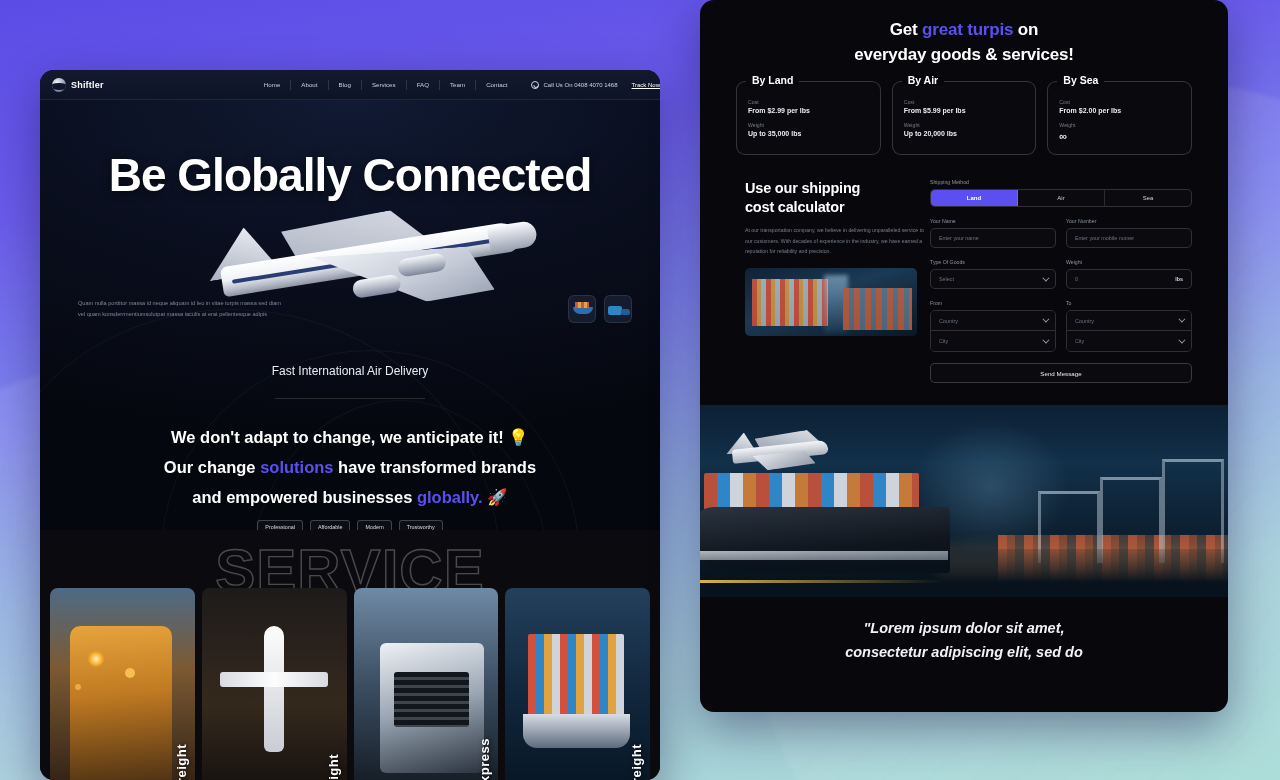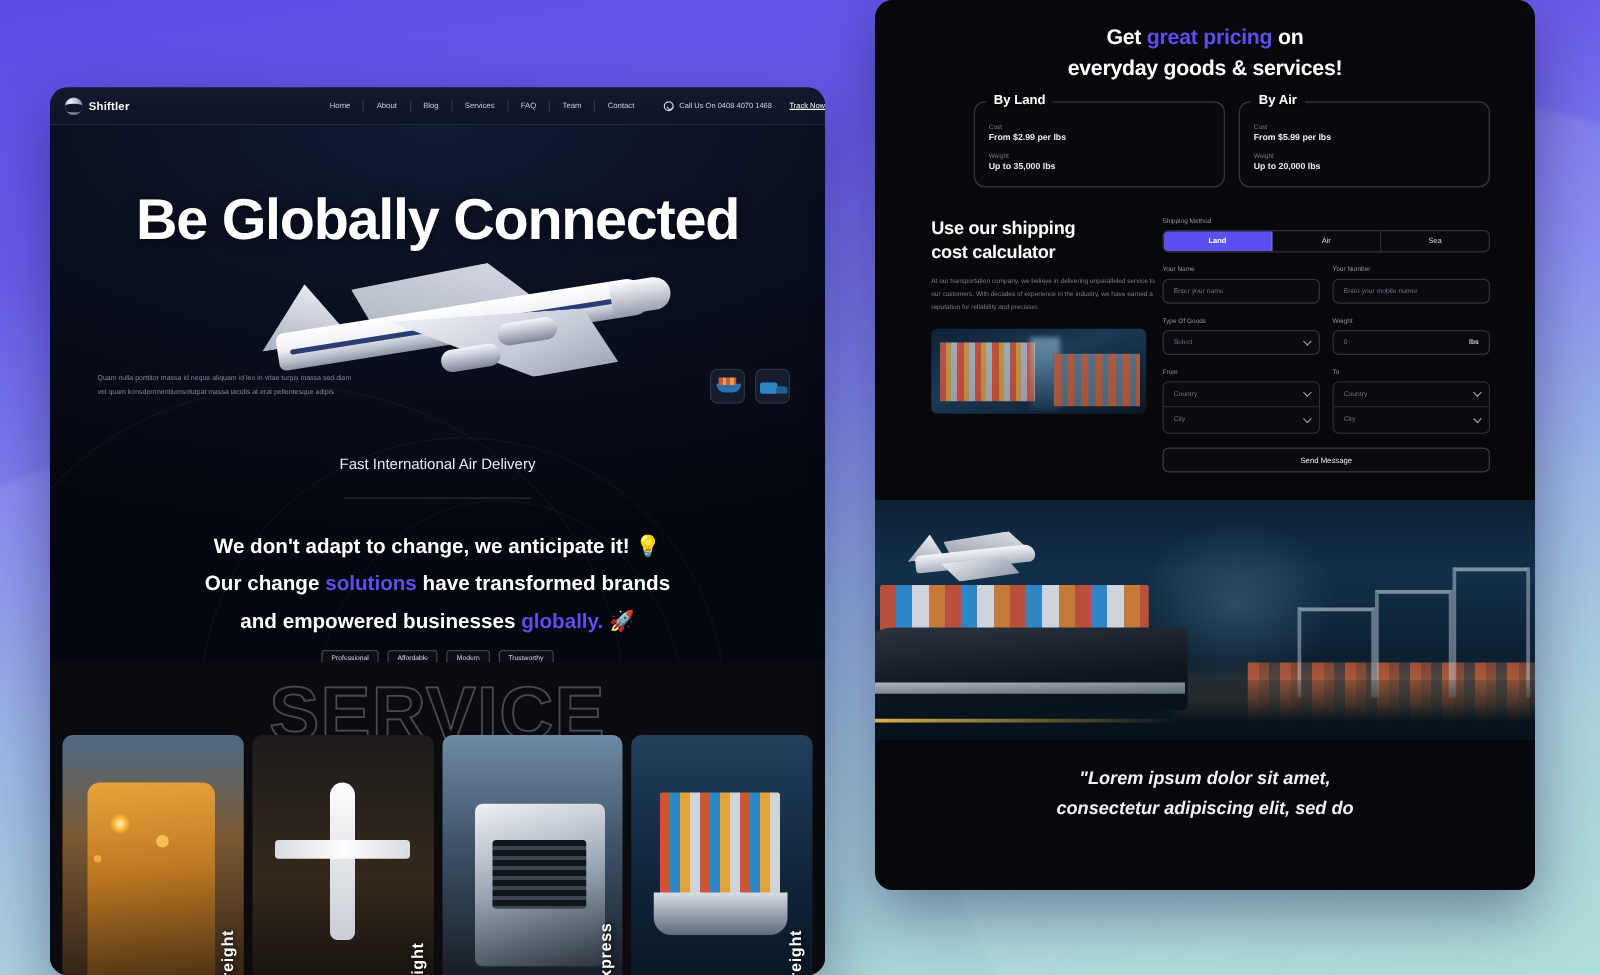--- a/index.html
+++ b/index.html
@@ -244,21 +244,21 @@
     border-radius: 0 0 14px 14px;
   }
 
   
   .rp-head { padding: 18px 0 14px; text-align: center; }
   .rp-head h1 {
     color: #fff; font-size: 17px; font-weight: 700; line-height: 1.45; letter-spacing: -.2px;
   }
   .rp-head .accent { color: #5b50ef; }
 
-  .price-row { display: flex; gap: 11px; padding: 0 36px; margin-left: 43px; }
+  .price-row { display: flex; gap: 11px; padding: 0 36px; }
   .price-card {
     flex: 1; position: relative;
     border: 1px solid rgba(255,255,255,0.18);
     border-radius: 9px; padding: 17px 11px 12px;
     background: #0a0a0e;
   }
   .price-card .pc-title {
     position: absolute; top: -8px; left: 9px; background: #08080c;
     padding: 0 6px; color: #fff; font-size: 10.5px; font-weight: 700;
   }
@@ -516,39 +516,46 @@
         <span class="vlabel">Freight</span>
       </div>
     </div>
   </div>
 </div>
 
 <div class="panel" id="right-panel">
 
   <div class="rp-head">
     <h1>
-      <span>Get </span><span class="accent">great pricing</span><span> on</span><br>
+      <span>Get </span><span class="accent">great turpis</span><span> on</span><br>
       <span>everyday goods &amp; services!</span>
     </h1>
   </div>
 
   <div class="price-row">
     <div class="price-card">
       <span class="pc-title">By Land</span>
       <div class="pc-k">Cost</div>
       <div class="pc-v">From $2.99 per lbs</div>
       <div class="pc-k">Weight</div>
       <div class="pc-v last">Up to 35,000 lbs</div>
     </div>
     <div class="price-card">
       <span class="pc-title">By Air</span>
       <div class="pc-k">Cost</div>
       <div class="pc-v">From $5.99 per lbs</div>
       <div class="pc-k">Weight</div>
       <div class="pc-v last">Up to 20,000 lbs</div>
+    </div>
+    <div class="price-card">
+      <span class="pc-title">By Sea</span>
+      <div class="pc-k">Cost</div>
+      <div class="pc-v">From $2.00 per lbs</div>
+      <div class="pc-k">Weight</div>
+      <div class="pc-v last inf">∞</div>
     </div>
   </div>
 
   <div class="calc-sec">
     <div class="calc-left">
       <h2>
         <span>Use our shipping</span><br>
         <span>cost calculator</span>
       </h2>
       <p>At our transportation company, we believe in delivering unparalleled service to our customers. With decades of experience in the industry, we have earned a reputation for reliability and precision.</p>

